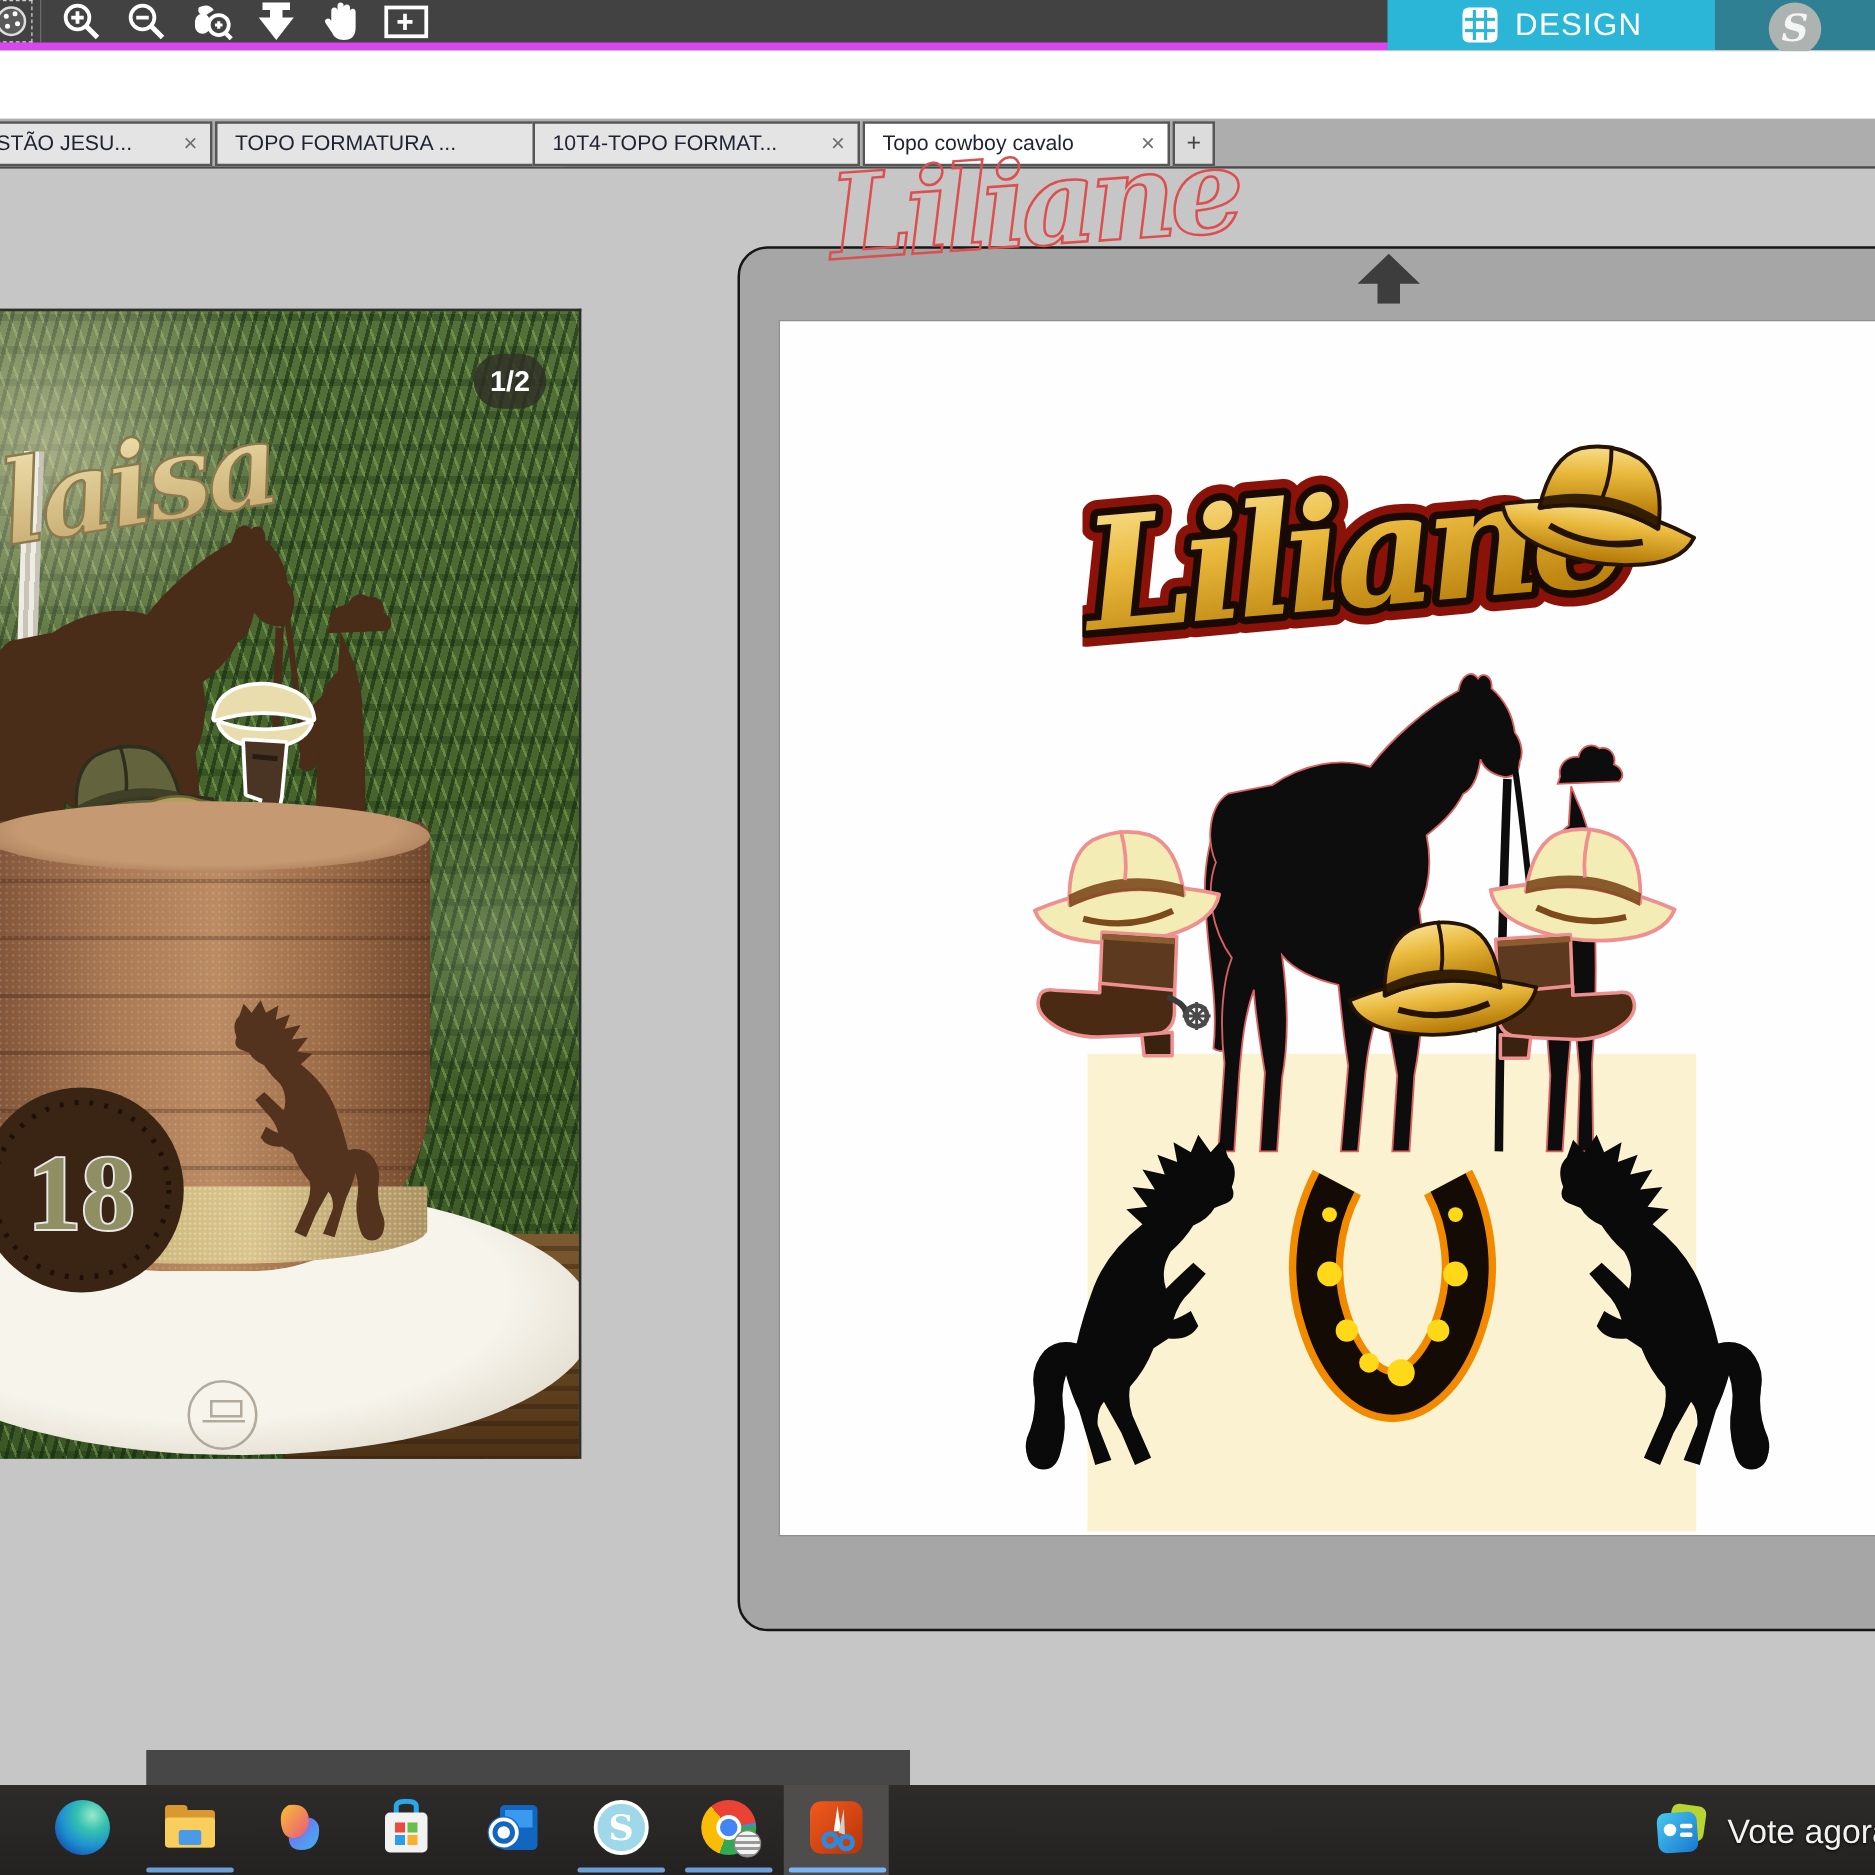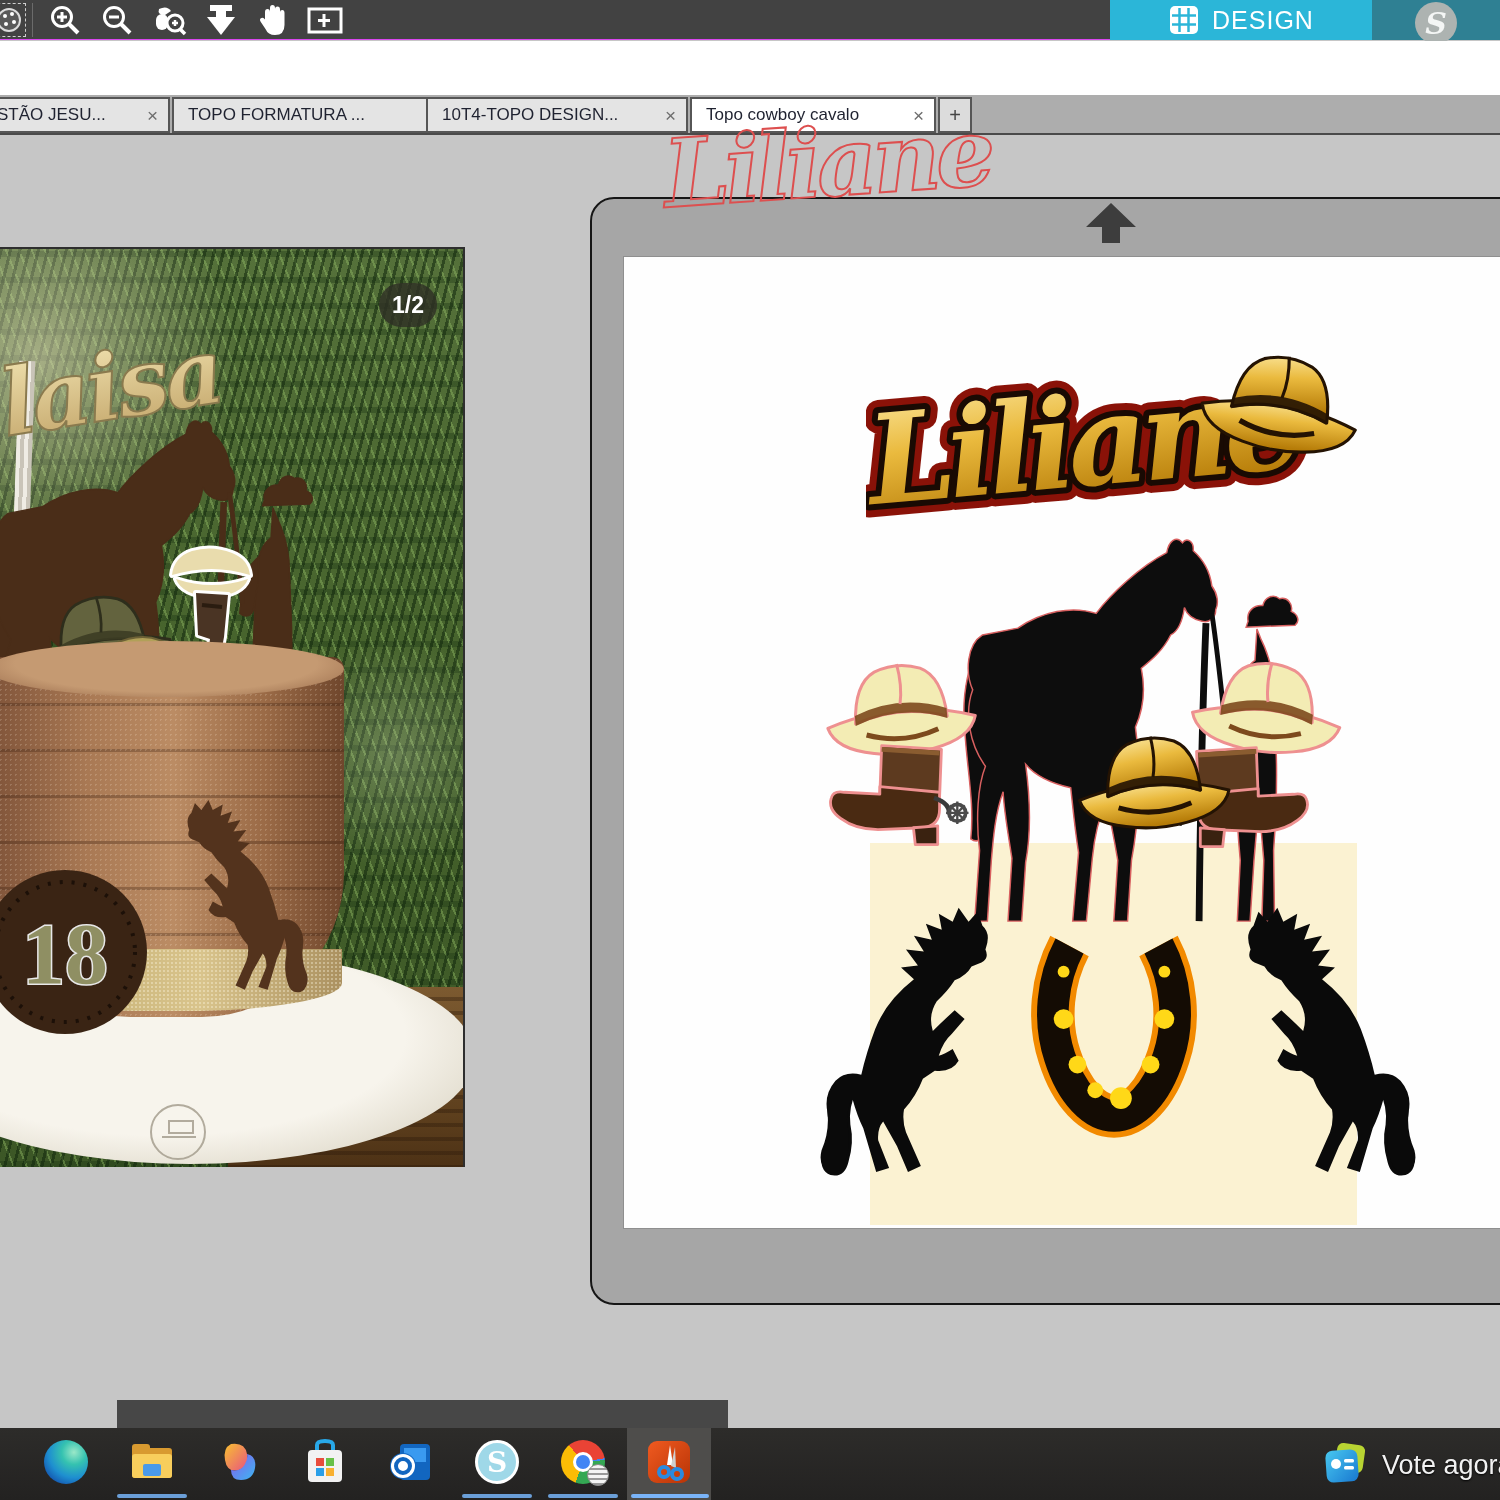--- a/index.html
+++ b/index.html
@@ -2,21 +2,21 @@
 <html><head>
 <meta charset="utf-8">
 <style>
   html,body{margin:0;padding:0;background:#888;}
   *{box-sizing:border-box;}
   .screen{position:relative;width:1500px;height:1500px;overflow:hidden;
           font-family:"Liberation Sans",sans-serif;background:#c6c6c6;}
   .abs{position:absolute;}
 
   
-  .toolbar{left:0;top:0;width:1500px;height:40px;background:#424242;border-bottom:1px solid #d946ef;
+  .toolbar{left:0;top:0;width:1500px;height:40px;background:#424242;border-bottom:6px solid #d946ef;
            display:flex;align-items:center;text-align:right;}
   .tool-ico{width:40px;height:34px;display:flex;align-items:center;justify-content:center;margin:0 6px;cursor:pointer;}
   .tool-sep{width:1px;height:34px;background:#6b6b6b;margin:0 6px;}
   .palette-wrap{width:34px;height:34px;margin-left:-8px;border:1px dashed #cfcfcf;display:flex;align-items:center;justify-content:center;}
   .design-tab{position:absolute;left:1110px;top:0;width:262px;height:40px;background:#2bb6d8;
               display:flex;align-items:center;justify-content:center;gap:12px;cursor:pointer;}
   .design-label{color:#fff;font-size:25px;letter-spacing:1px;}
   .brand-area{position:absolute;left:1372px;top:0;width:128px;height:40px;background:#2f8093;
               display:flex;align-items:center;justify-content:center;}
   .s-logo{width:42px;height:42px;margin-top:6px;border-radius:50%;background:#adb3b1;color:#f4f6f5;
@@ -225,21 +225,21 @@
   <div class="abs tabbar">
     <div class="tab" style="left:-36px;width:206px;">
       <span class="tab-label">RISTÃO JESU...</span>
       <span class="tab-close">×</span>
     </div>
     <div class="tab" style="left:172px;width:280px;gap:28px;">
       <span class="tab-label">TOPO FORMATURA ...</span>
       <span class="tab-close">×</span>
     </div>
     <div class="tab" style="left:426px;width:262px;">
-      <span class="tab-label">10T4-TOPO DESIGN...</span>
+      <span class="tab-label">10T4-TOPO FORMAT...</span>
       <span class="tab-close">×</span>
     </div>
     <div class="tab active" style="left:690px;width:246px;">
       <span class="tab-label">Topo cowboy cavalo</span>
       <span class="tab-close">×</span>
     </div>
     <div class="tab-add" style="left:938px;">+</div>
   </div>
 
   <div class="abs workspace"></div>

